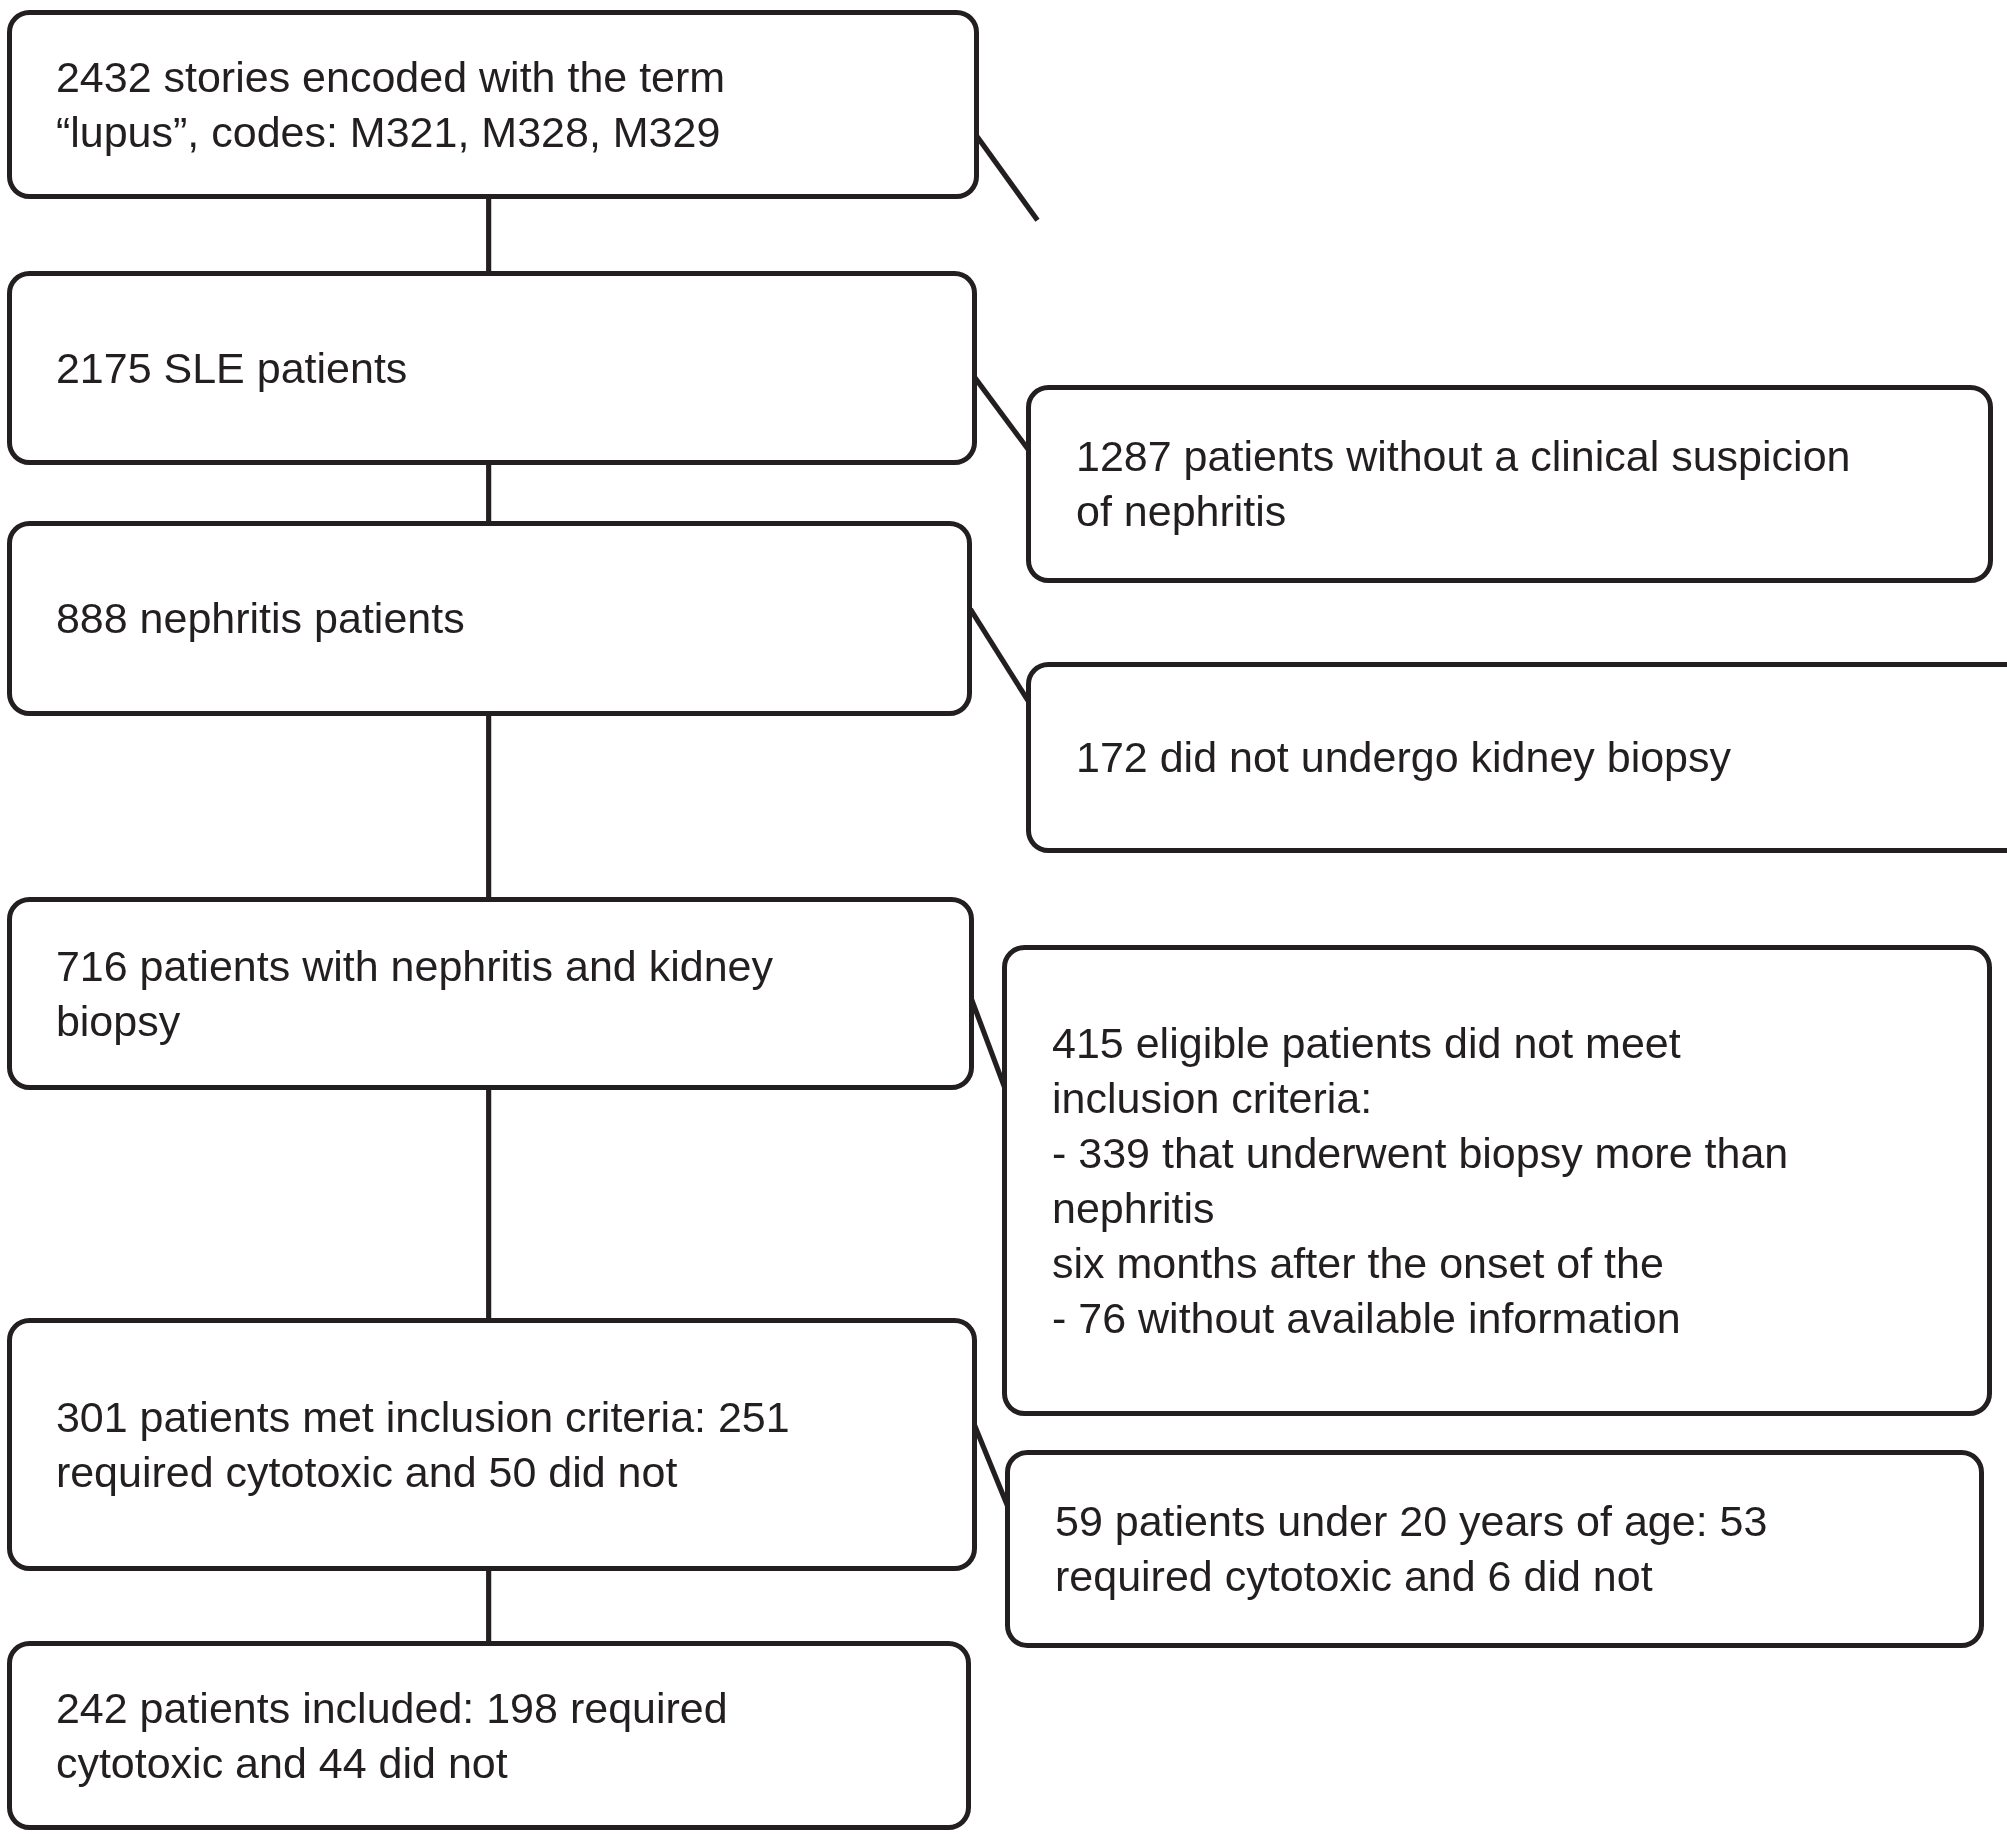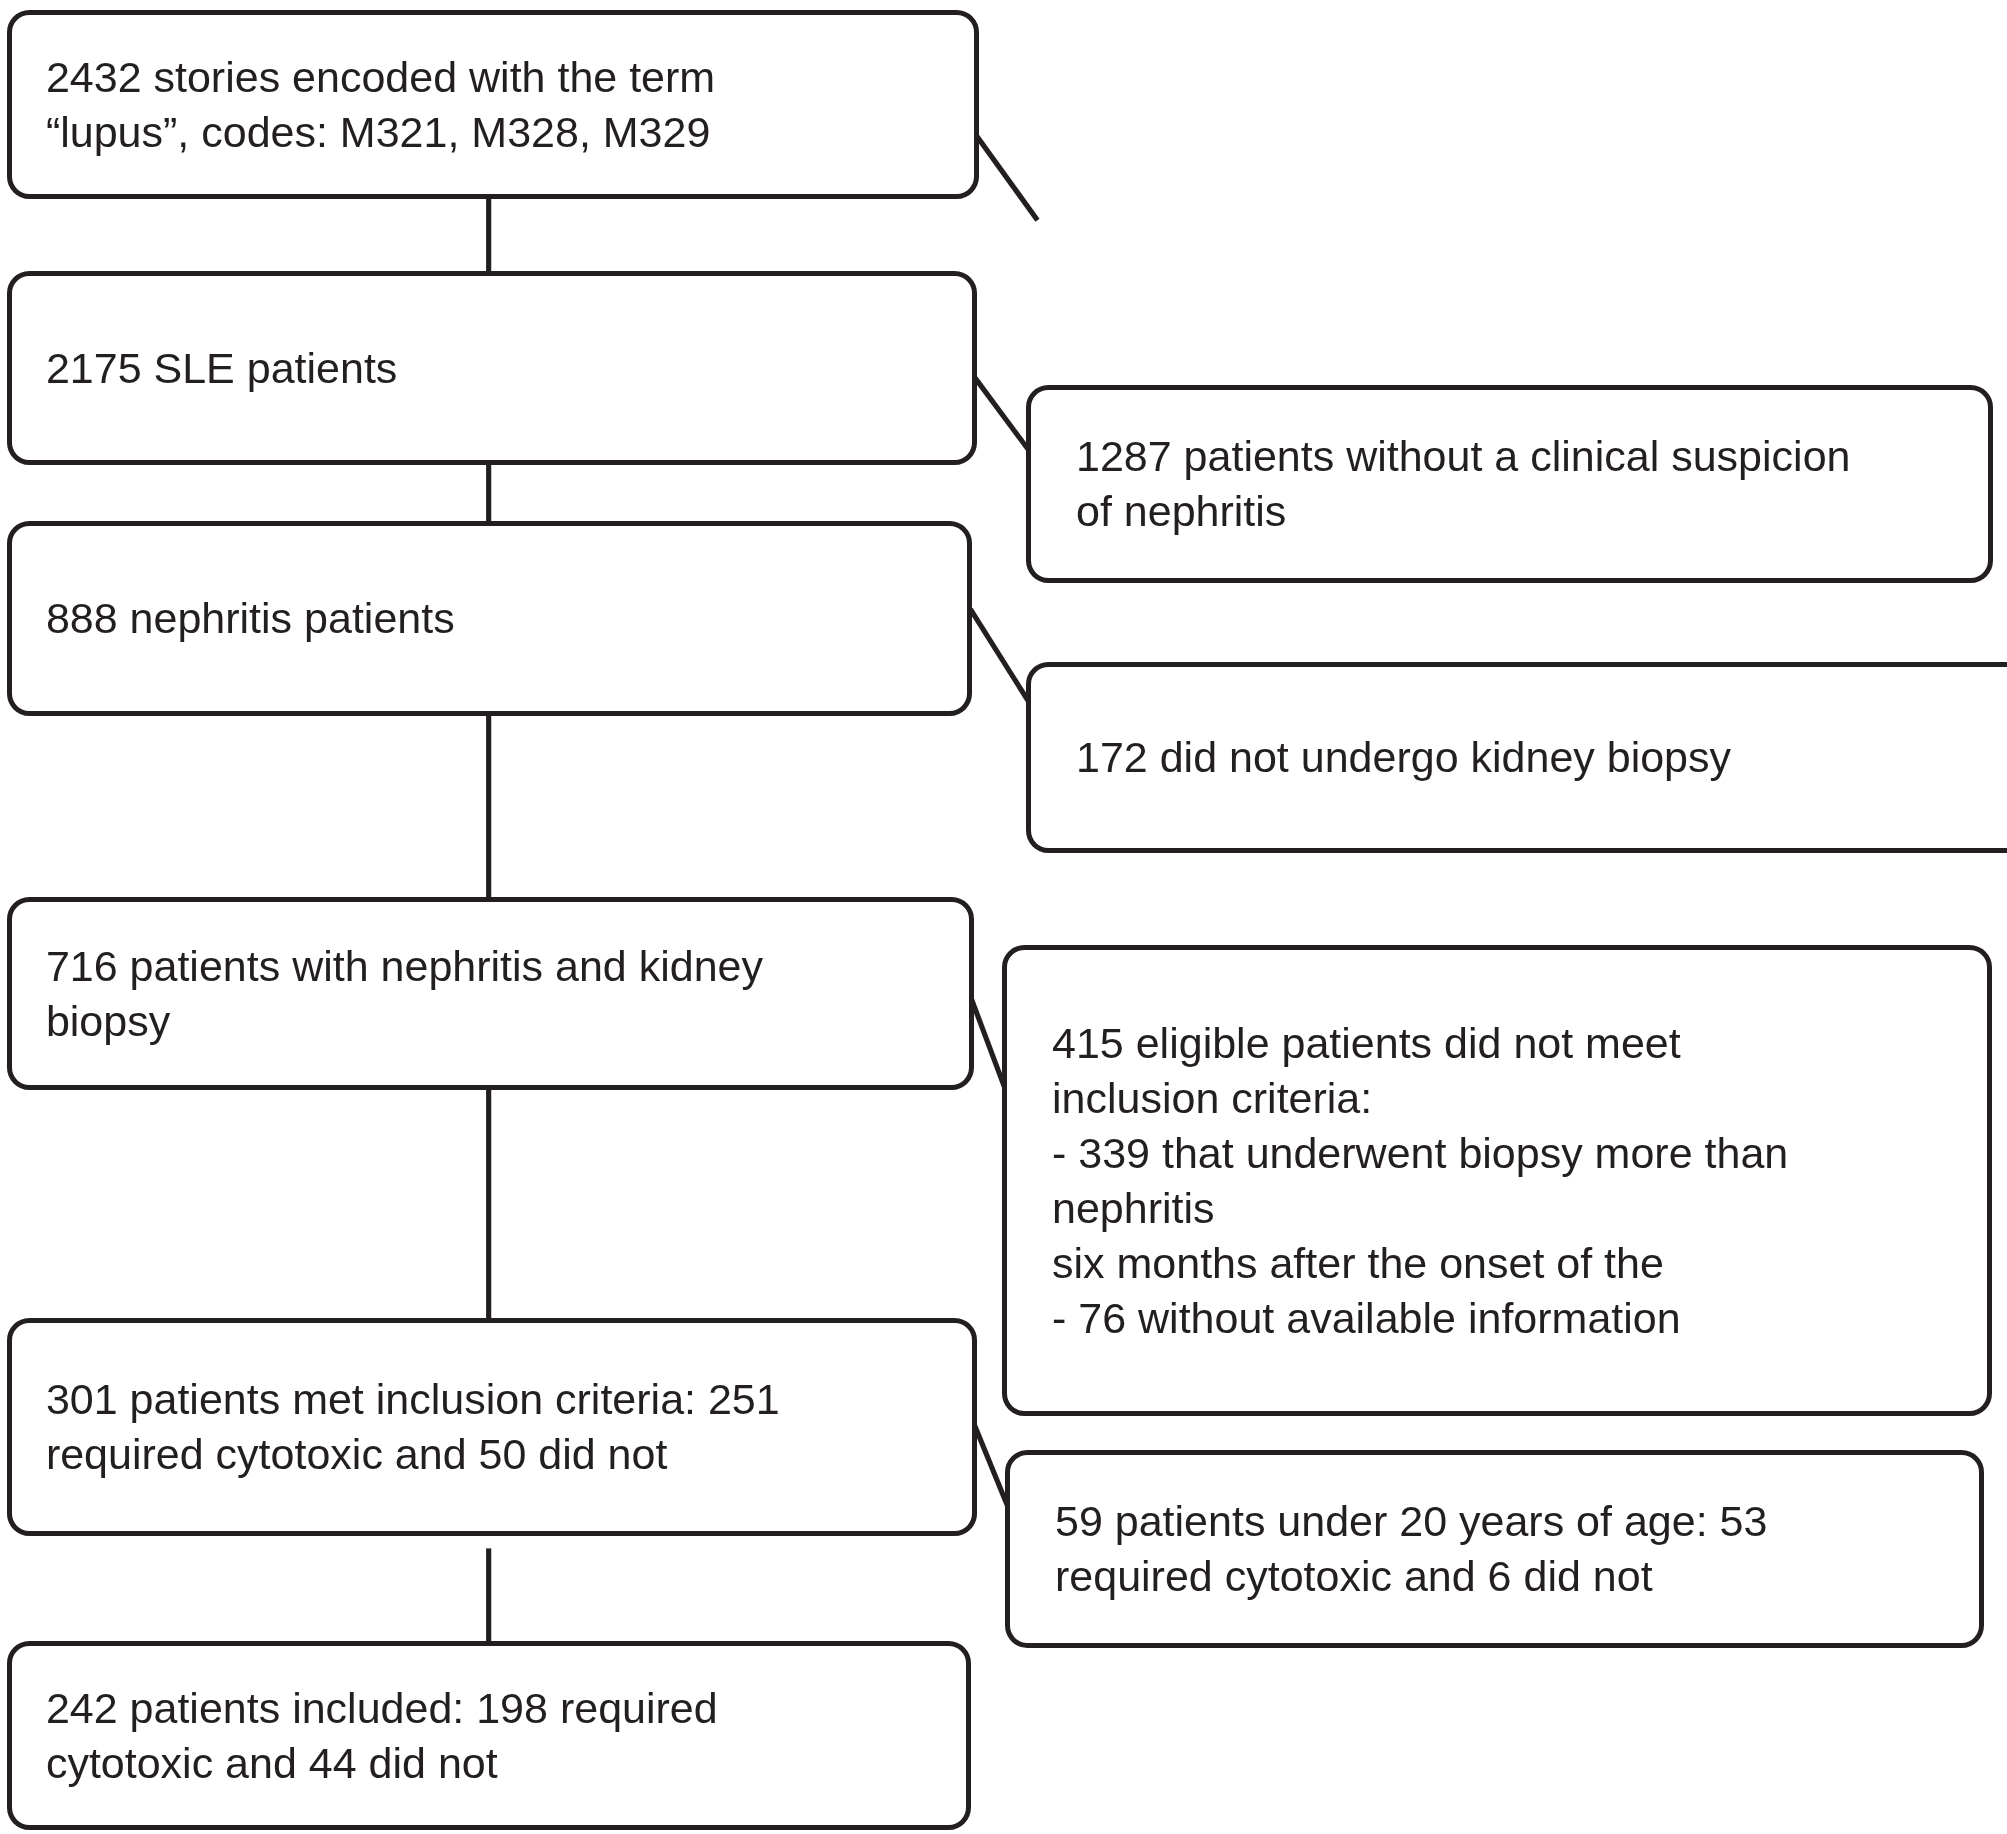--- a/index.html
+++ b/index.html
@@ -31,37 +31,37 @@
     border: 5.2px solid #231f20;
     border-radius: 22.4px;
     display: flex;
     flex-direction: column;
     justify-content: center;
     font-size: 43px;
     line-height: 55px;
     z-index: 1;
   }
   .box.left-col {
-    padding-left: 34px;
+    padding-left: 44px;
     padding-right: 24px;
   }
   .box.right-col {
     padding-left: 45px;
     padding-right: 24px;
   }
   .line {
     white-space: nowrap;
   }
 
   
   .b-l1 { left: 6.9px;   top: 10.3px;   width: 972px; height: 189px; }
   .b-l2 { left: 6.9px;   top: 271px;  width: 970px; height: 194px; }
   .b-l3 { left: 6.9px;   top: 521px;  width: 965px; height: 195px; }
   .b-l4 { left: 6.9px;   top: 897px; width: 967px; height: 193px; }
-  .b-l5 { left: 6.9px;   top: 1318px; width: 970px; height: 218px; }
+  .b-l5 { left: 6.9px;   top: 1318px; width: 970px; height: 253px; }
   .b-l6 { left: 6.9px;   top: 1641px; width: 964px; height: 189px; }
 
   
   .b-r1 { left: 1026px; top: 136px;  width: 967px; height: 194px; }
   .b-r2 { left: 1026px; top: 385px;  width: 967px; height: 198px; }
   .b-r3 { left: 1026px; top: 662px;  width: 1056px; height: 191px; }
   .b-r4 { left: 1002px; top: 945px; width: 990px; height: 471px; }
   .b-r5 { left: 1005px; top: 1450px; width: 979px; height: 198px; }
 </style>
 </head>

